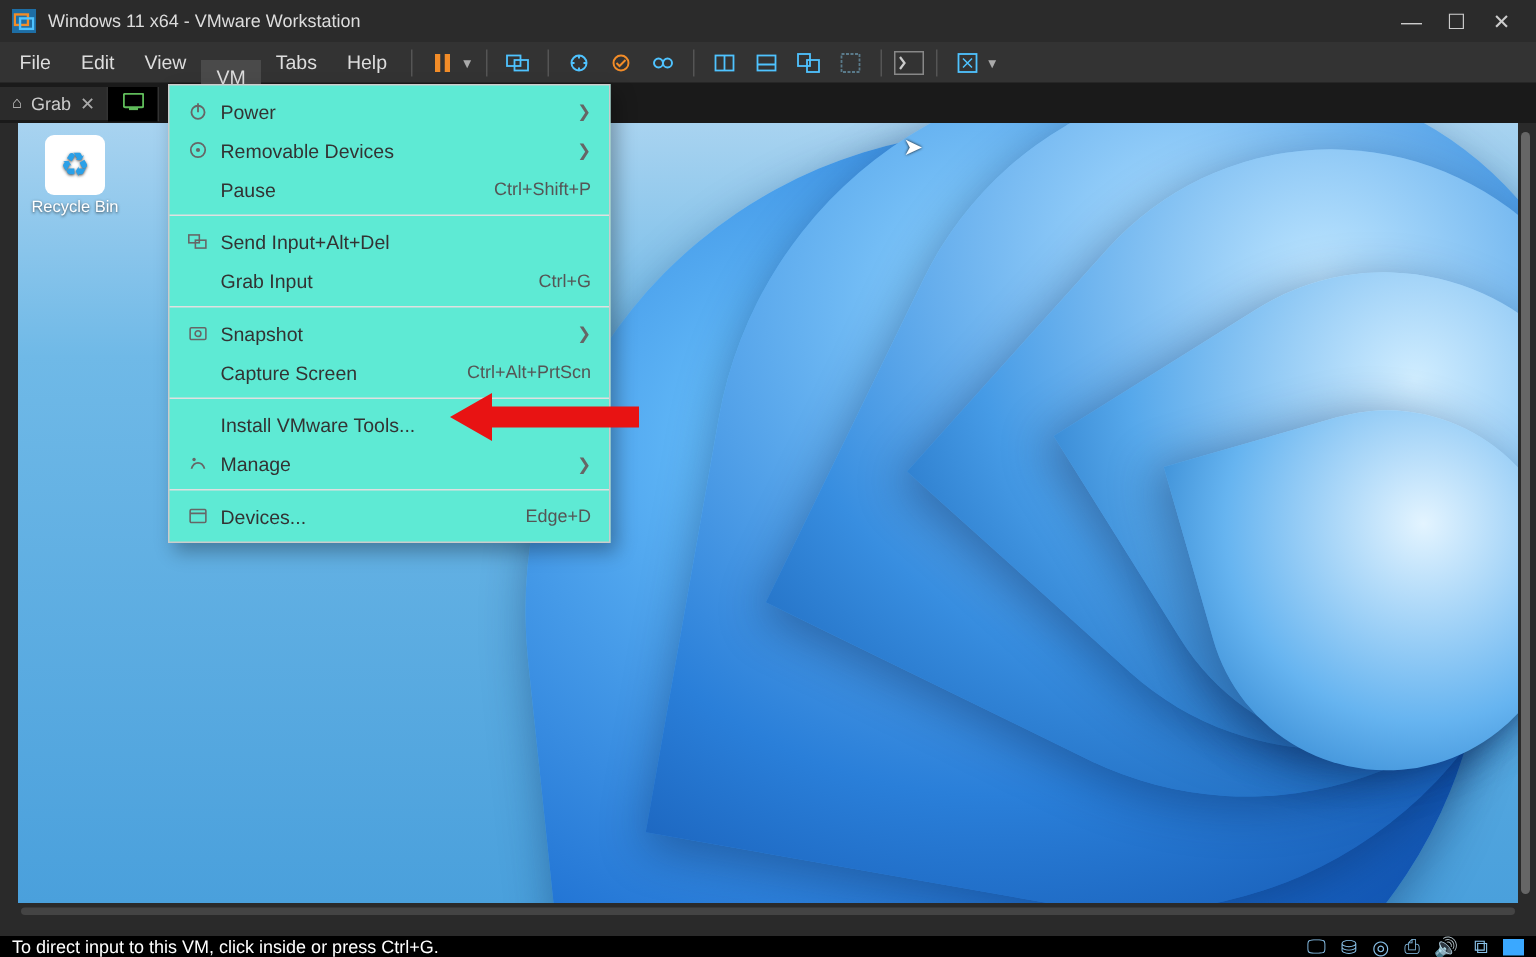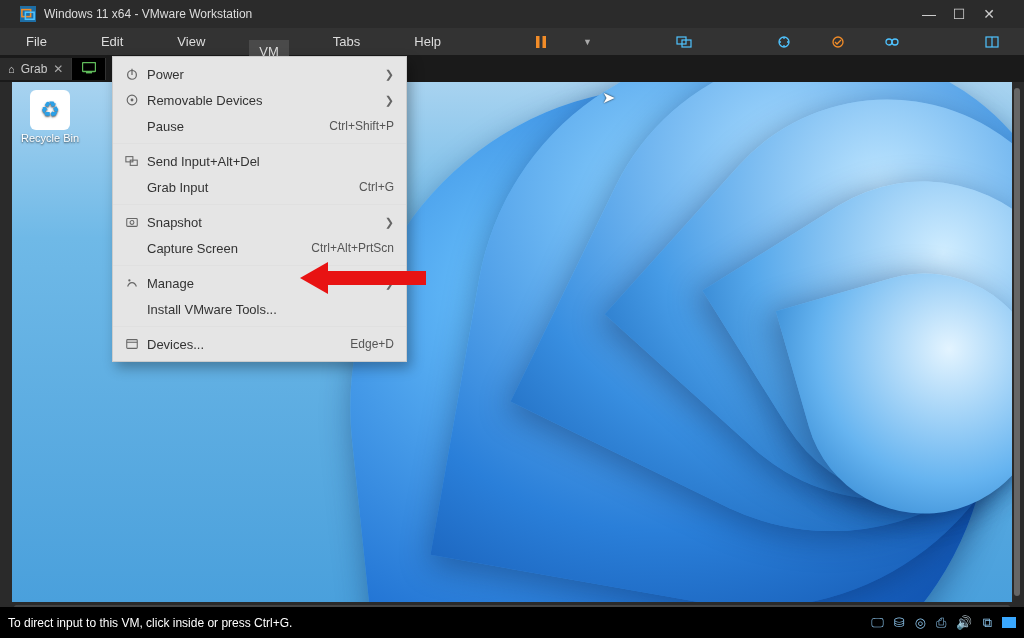--- a/index.html
+++ b/index.html
@@ -1,26 +1,26 @@
 <!DOCTYPE html>
 <html><head>
   <meta charset="utf-8">
   <style>
     * { margin: 0; padding: 0; box-sizing: border-box; font-family: "Segoe UI", sans-serif; }
     body { width: 1024px; height: 638px; background: #2a2a2a; overflow: hidden; position: relative; }
     
     
-    .titlebar { height: 28px; background: #2b2b2b; display: flex; align-items: center; padding: 0 20px; color: #ddd; font-size: 12px; }
+    .titlebar { height: 28px; background: #2b2b2b; display: flex; align-items: center; padding: 0 8px; color: #ddd; font-size: 12px; }
     .titlebar .app-icon { width: 16px; height: 16px; margin-right: 8px; background: #1e6ea5; display: inline-flex; align-items: center; justify-content: center; }
     .app-icon svg { width: 14px; height: 14px; }
     .titlebar .title { flex: 1; }
     .titlebar .ctrl { width: 30px; text-align: center; font-size: 14px; color: #ccc; cursor: pointer; }
     
     
-    .menubar { height: 28px; background: #333; display: flex; align-items: center; padding: 0 16px; color: #ddd; font-size: 13px; border-bottom: 1px solid #1a1a1a; gap: 34px; }
+    .menubar { height: 28px; background: #333; display: flex; align-items: center; padding: 0 3px; color: #ddd; font-size: 13px; border-bottom: 1px solid #1a1a1a; }
     .menubar .menu-item { padding: 4px 10px; cursor: pointer; }
     .menubar .menu-item.active { background: #4a4a4a; margin-top: 20px; }
     .menubar .sep { width: 1px; height: 18px; background: #555; margin: 0 6px; }
     .menubar .tb-icon { width: 24px; height: 24px; display: inline-flex; align-items: center; justify-content: center; color: #4fc3ff; cursor: pointer; margin: 0 2px; }
     .menubar .tb-icon.orange { color: #f28c28; }
     .menubar .tb-icon svg { width: 16px; height: 16px; }
     .menubar .dd-caret { color: #aaa; font-size: 9px; margin: 0 2px 0 -2px; }
     
     
     .tabbar { height: 26px; background: #1a1a1a; display: flex; align-items: center; color: #ccc; font-size: 12px; }
@@ -36,35 +36,35 @@
     
     .guest .desk-icon { position: absolute; width: 64px; text-align: center; color: #fff; font-size: 11px; text-shadow: 0 1px 2px rgba(0,0,0,.7); }
     .desk-icon .icon-img { width: 40px; height: 40px; margin: 0 auto 2px; border-radius: 6px; display: flex; align-items: center; justify-content: center; font-size: 22px; }
     .recycle .icon-img { background: #fff; color: #2aa0e8; }
     .edge .icon-img { background: radial-gradient(circle at 30% 10%,#36d19a,#1c9ad6 50%,#0a5fc1); border-radius: 50%; position: relative; }
     .edge .icon-img::after { content: ''; position: absolute; inset: 6px; border-radius: 50%; background: radial-gradient(circle at 50% 40%,#a8d3f0,#1c6ed1); }
     
     .cursor { position: absolute; width: 14px; height: 20px; color: #fff; text-shadow: 0 0 2px #000; font-size: 16px; }
     
     
-    .dropdown { position: absolute; top: 56px; left: 112px; width: 295px; background: #e5e5e5; border: 1px solid #ccc; box-shadow: 4px 6px 12px rgba(0,0,0,.3); font-size: 13px; color: #333; padding: 4px 0; }
+    .dropdown { position: absolute; top: 56px; left: 112px; width: 295px; background: #5eead4; border: 1px solid #ccc; box-shadow: 4px 6px 12px rgba(0,0,0,.3); font-size: 13px; color: #333; padding: 4px 0; }
     .dd-row { display: flex; align-items: center; height: 26px; padding: 0 12px 0 8px; cursor: pointer; }
     .dd-row .dd-icon { width: 22px; display: inline-flex; justify-content: center; color: #666; }
     .dd-row .dd-icon svg { width: 14px; height: 14px; }
     .dd-row .dd-label { flex: 1; padding-left: 4px; }
     .dd-row .dd-short { color: #555; font-size: 12px; }
     .dd-row .dd-arrow { color: #666; font-size: 11px; }
     .dd-sep { height: 1px; background: #e0e0e0; margin: 4px 0; }
     
     
     .arrow { position: absolute; top: 258px; left: 300px; pointer-events: none; }
     .arrow svg { width: 130px; height: 40px; }
     
     
-    .statusbar { position: absolute; left: 0; right: 0; bottom: 0; height: 31px; background: #000; color: #fff; font-size: 12px; display: flex; align-items: center; padding: 0 8px; }
+    .statusbar { position: absolute; left: 0; right: 0; bottom: 0; height: 14px; background: #000; color: #fff; font-size: 12px; display: flex; align-items: center; padding: 0 8px; }
     .statusbar .status-text { flex: 1; }
     .statusbar .status-icons { display: flex; gap: 10px; align-items: center; color: #89c1e8; }
     .statusbar .status-icons span { font-size: 13px; cursor: pointer; }
     .statusbar .sq { width: 14px; height: 11px; background: #3aa8ff; }
     
     .vm-scrollbar { position: absolute; top: 88px; right: 4px; bottom: 42px; width: 6px; }
     .vm-scroll-thumb { position: absolute; top: 0; width: 6px; height: 100%; background: #666; border-radius: 3px; }
     
     .bottom-scrollbar { position: absolute; left: 14px; right: 14px; bottom: 28px; height: 5px; background: #444; border-radius: 3px; }
   </style>
@@ -250,32 +250,32 @@
     <span class="dd-label">Snapshot</span>
     <span class="dd-arrow">❯</span>
   </div>
   <div class="dd-row">
     <span class="dd-icon"></span>
     <span class="dd-label">Capture Screen</span>
     <span class="dd-short">Ctrl+Alt+PrtScn</span>
   </div>
   <div class="dd-sep"></div>
   <div class="dd-row">
+    <span class="dd-icon"></span>
+    <span class="dd-label">Install VMware Tools...</span>
+  </div>
+  <div class="dd-row">
     <span class="dd-icon">
         <svg viewBox="0 0 16 16">
           <path d="M3 12c2-6 8-6 10 0" fill="none" stroke="#666" stroke-width="1.3"></path>
           <circle cx="5" cy="5" r="1.3" fill="#666"></circle>
         </svg>
       </span>
     <span class="dd-label">Manage</span>
     <span class="dd-arrow">❯</span>
-  </div>
-  <div class="dd-row">
-    <span class="dd-icon"></span>
-    <span class="dd-label">Install VMware Tools...</span>
   </div>
   <div class="dd-sep"></div>
   <div class="dd-row">
     <span class="dd-icon">
         <svg viewBox="0 0 16 16">
           <rect x="2" y="3" width="12" height="10" rx="1" fill="none" stroke="#666" stroke-width="1.2"></rect>
           <line x1="2" y1="6" x2="14" y2="6" stroke="#666" stroke-width="1.2"></line>
         </svg>
       </span>
     <span class="dd-label">Devices...</span>

